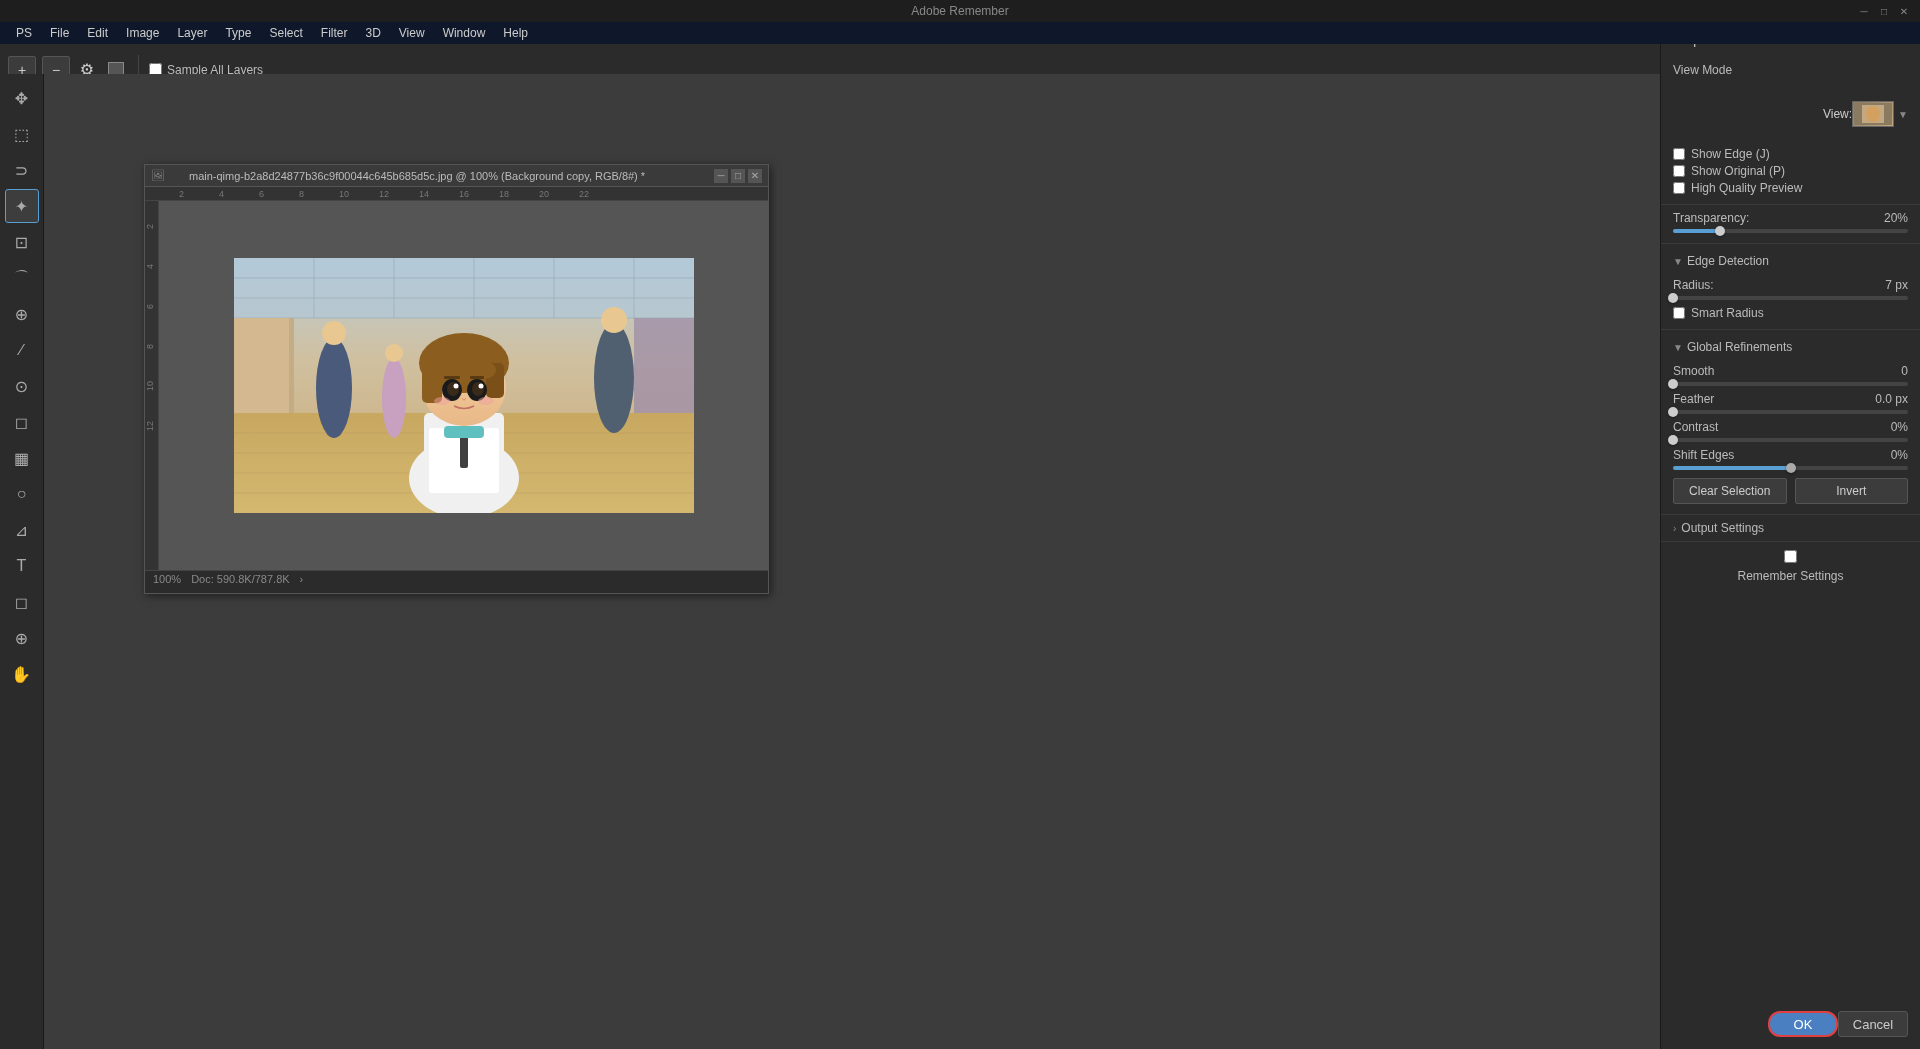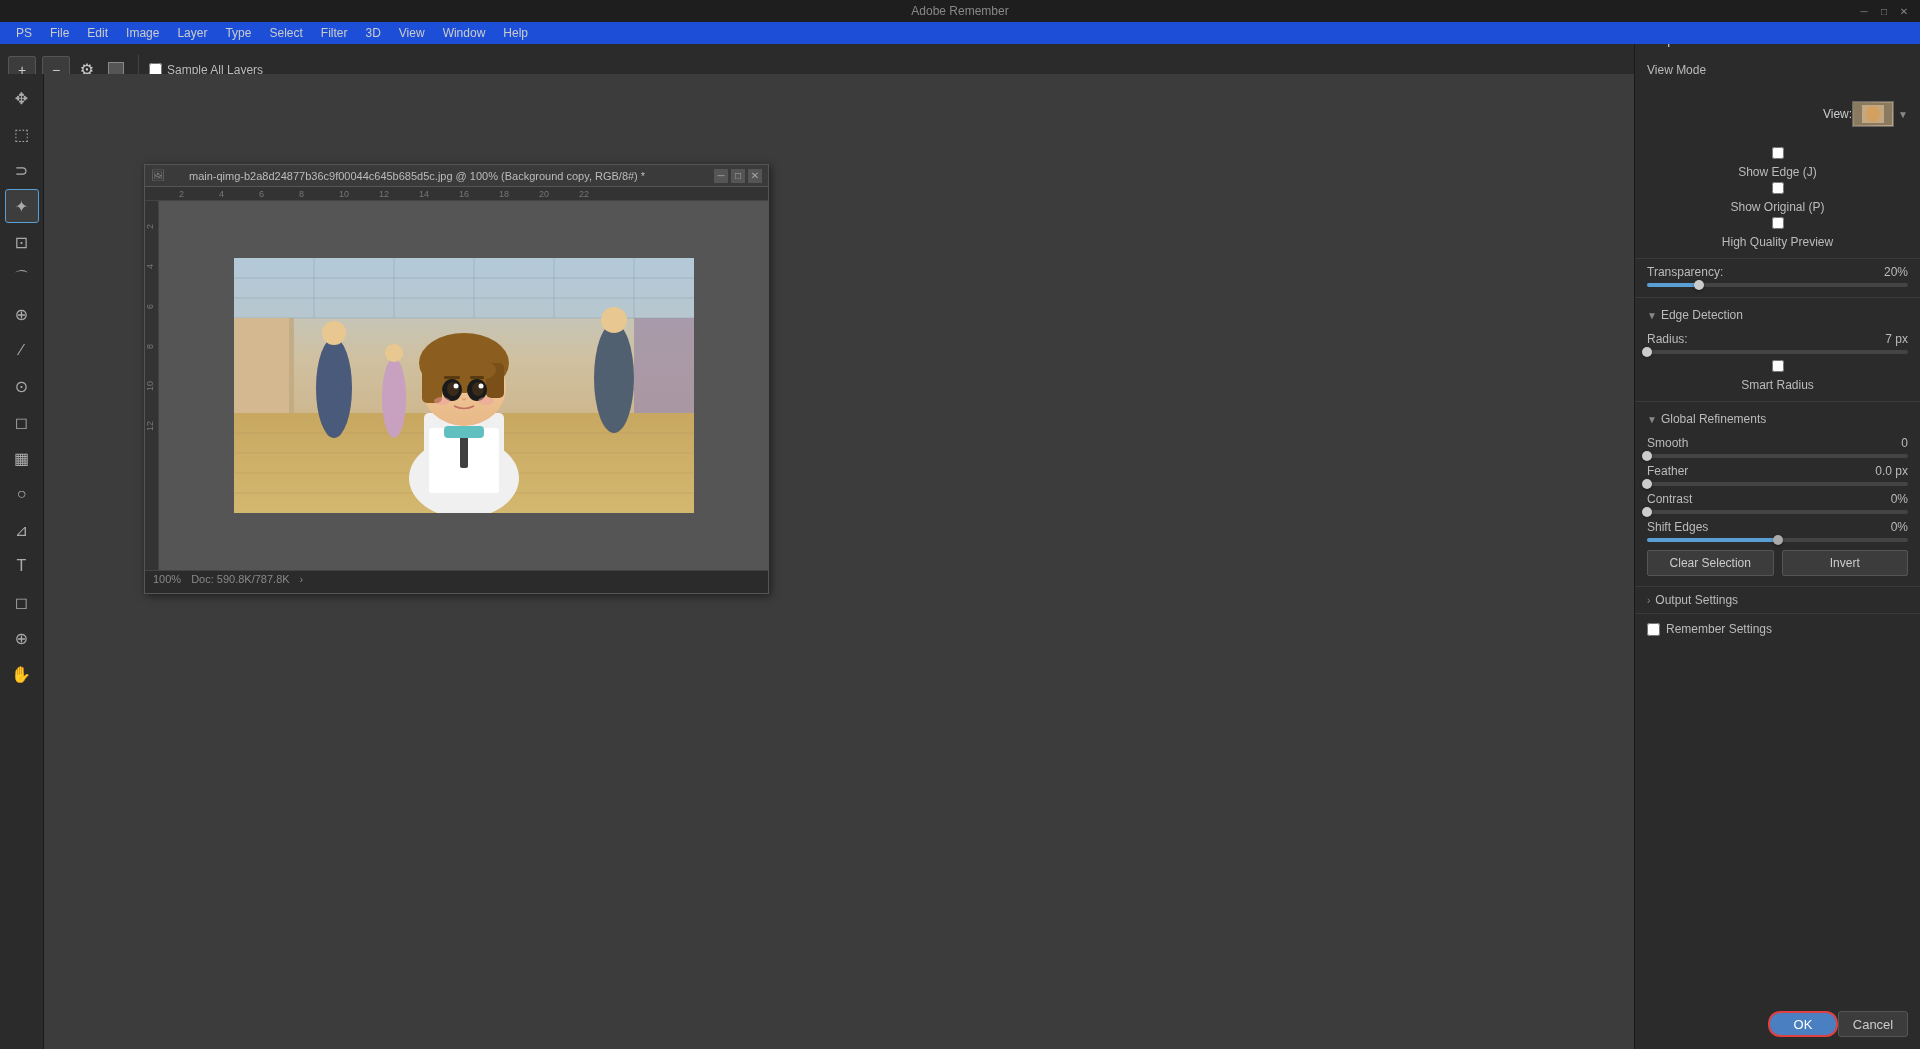--- a/index.html
+++ b/index.html
@@ -11,21 +11,21 @@
       font-size: 12px;
       color: #ccc;
       overflow: hidden;
       position: relative;
     }
 
     
     #menu-bar {
       width: 100%;
       height: 22px;
-      background: #1d4ed8;
+      background: #0f172a;
       display: flex;
       align-items: center;
       padding: 0 8px;
       gap: 2px;
       position: absolute;
       top: 0; left: 0;
       z-index: 100;
     }
     .menu-item {
       padding: 2px 8px;
@@ -210,21 +210,21 @@
       display: flex;
       align-items: center;
       padding: 0 8px;
       font-size: 11px;
       color: #888;
       gap: 10px;
     }
 
     
     #right-panel {
-      width: 286px;
+      width: 260px;
       position: absolute;
       top: 22px;
       right: 0;
       bottom: 0;
       background: #2b2b2b;
       border-left: 1px solid #1a1a1a;
       overflow-y: auto;
       overflow-x: hidden;
     }
     #right-panel::-webkit-scrollbar { width: 6px; }
@@ -280,21 +280,20 @@
       margin-left: 2px;
       cursor: pointer;
     }
     .checkbox-row {
       display: flex;
       align-items: center;
       gap: 6px;
       margin: 3px 0;
       font-size: 12px;
       color: #bbb;
-      flex-direction: column;
     }
     .checkbox-row input[type="checkbox"] {
       accent-color: #5a9fd4;
       width: 12px;
       height: 12px;
     }
 
     .slider-row {
       margin: 6px 0;
     }
@@ -418,20 +417,21 @@
       cursor: pointer;
     }
 
     .right-panel-remember {
       display: flex;
       align-items: center;
       gap: 6px;
       padding: 8px 12px;
       font-size: 12px;
       color: #bbb;
+      flex-direction: column;
     }
   </style>
 </head>
 <body>
 
 <div id="win-chrome">
   <span style="position:absolute;left:50%;transform:translateX(-50%);font-size:12px;color:#888;">Adobe Remember</span>
   <span class="win-ctrl">─</span>
   <span class="win-ctrl">□</span>
   <span class="win-ctrl">✕</span>

